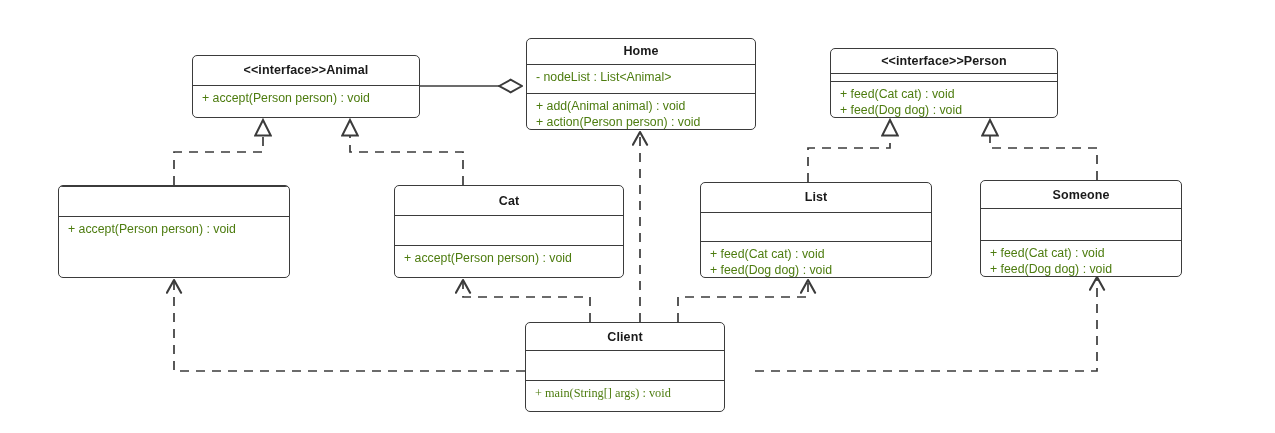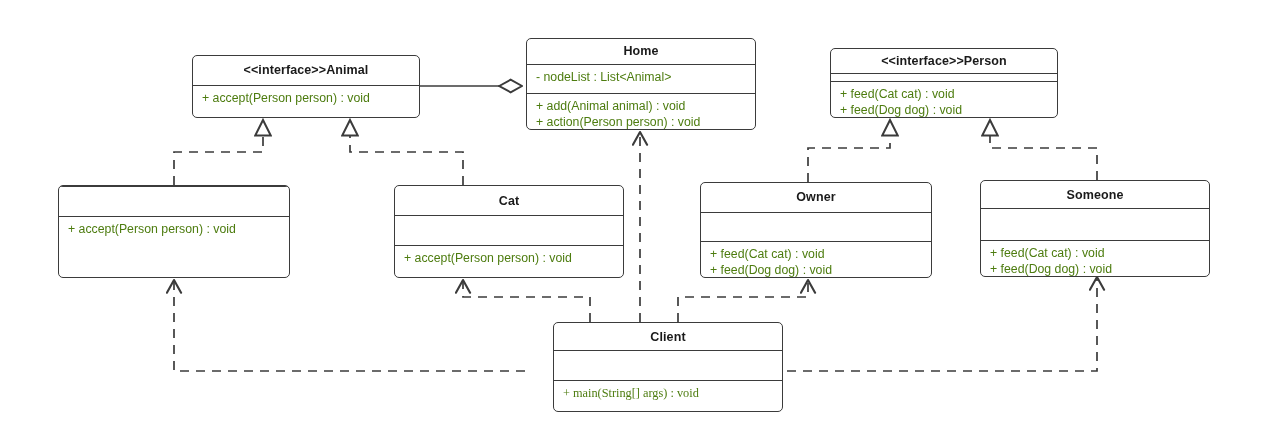--- a/index.html
+++ b/index.html
@@ -160,38 +160,38 @@
 
   <div class="uml-class" style="left:348px; top:185px; width:230px; height:93px;margin-left:46px;">
     <div class="comp comp-title" style="height:30px;">Cat</div>
     <div class="comp comp-attrs empty" style="height:30px;"></div>
     <div class="comp comp-methods" style="height:33px;">
       <span class="member">+ accept(Person person) : void</span>
     </div>
   </div>
 
   <div class="uml-class" style="left:700px; top:182px; width:232px; height:96px;">
-    <div class="comp comp-title" style="height:30px;">Owner</div>
+    <div class="comp comp-title" style="height:30px;">List</div>
     <div class="comp comp-attrs empty" style="height:30px;"></div>
     <div class="comp comp-methods" style="height:36px;">
       <span class="member">+ feed(Cat cat) : void</span>
       <span class="member">+ feed(Dog dog) : void</span>
     </div>
   </div>
 
-  <div class="uml-class" style="left:980px; top:180px; width:230px; height:97px;">
+  <div class="uml-class" style="left:980px; top:180px; width:202px; height:97px;">
     <div class="comp comp-title" style="height:28px;">Someone</div>
     <div class="comp comp-attrs empty" style="height:33px;"></div>
     <div class="comp comp-methods" style="height:36px;">
       <span class="member">+ feed(Cat cat) : void</span>
       <span class="member">+ feed(Dog dog) : void</span>
     </div>
   </div>
 
-  <div class="uml-class" style="left:525px; top:322px; width:230px; height:90px;margin-left:28px;">
+  <div class="uml-class" style="left:525px; top:322px; width:200px; height:90px;">
     <div class="comp comp-title" style="height:28px;">Client</div>
     <div class="comp comp-attrs empty" style="height:30px;"></div>
     <div class="comp comp-methods" style="height:32px;font-family:Liberation Serif, serif;">
       <span class="member">+ main(String[] args) : void</span>
     </div>
   </div>
 
 </div>
 
 </body></html>

